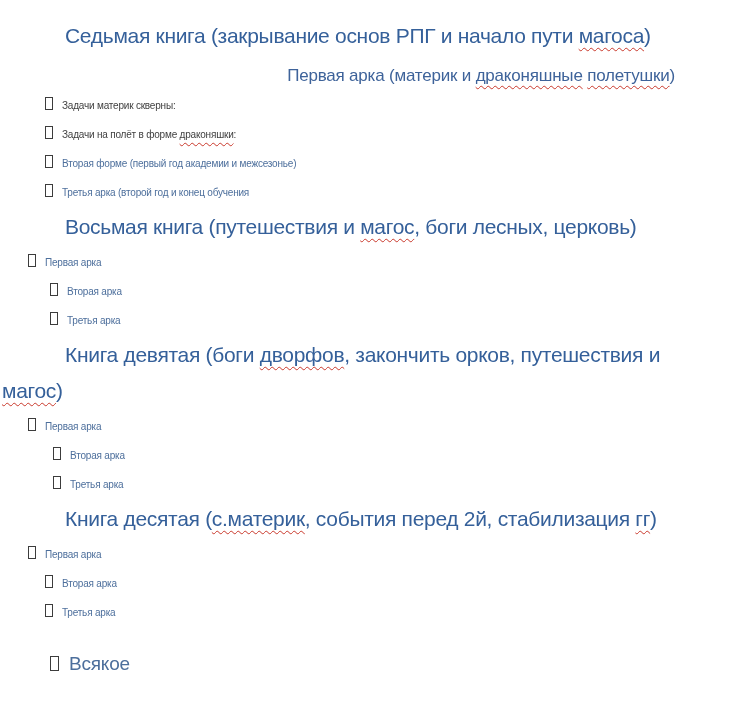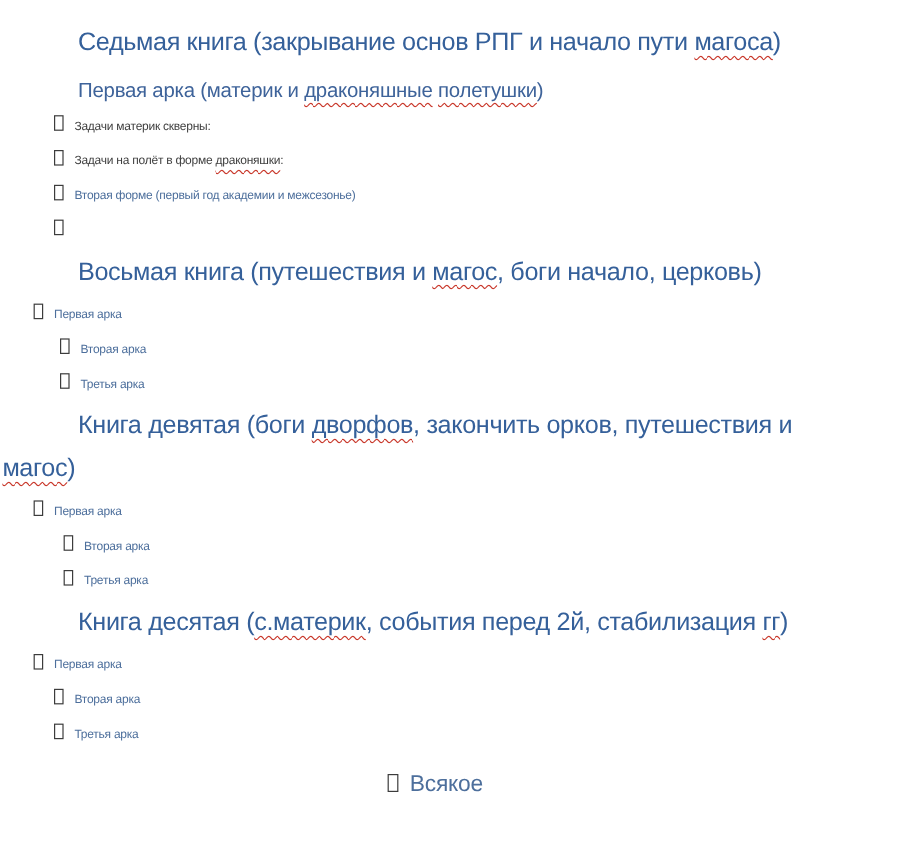--- a/index.html
+++ b/index.html
@@ -31,41 +31,41 @@
     margin: 2px 0 0 0;
   }
   
   .h2 {
     font-size: 17px;
     line-height: 31px;
     color: var(--subheading-blue);
     padding-left: 65px;
     letter-spacing: -0.2px;
     margin: 6px 0 0 0;
+    text-align: right;
   }
   
   .item {
     font-size: 10px;
     line-height: 29px;
     letter-spacing: -0.2px;
     margin: 0;
   }
   .h1 + .item { margin-top: 3px; padding-left: 28px; }
   .item.dark { color: var(--text-dark); }
   .item.blue { color: var(--item-blue); }
   .indent-a { padding-left: 45px; }
   .indent-b { padding-left: 50px; }
   .indent-c { padding-left: 53px; }
   
   .item.big {
     font-size: 19px;
     line-height: 33px;
     color: var(--item-blue);
-    margin-top: 10px;
-    text-align: center;
+    margin-top: 20px;
   }
   
   .box {
     display: inline-block;
     width: 8px;
     height: 13px;
     border: 1px solid var(--checkbox-color);
     margin-right: 9px;
     vertical-align: -1px;
     box-sizing: border-box;
@@ -88,22 +88,22 @@
 </style>
 </head>
 <body style="background: rgb(255, 255, 255);">
 
 <div id="document-body">
     <div class="block h1"><span>Седьмая книга (закрывание основ РПГ и начало пути </span><span class="misspelled">магоса</span><span>)</span></div>
     <div class="block h2"><span>Первая арка (материк и </span><span class="misspelled">драконяшные</span><span> </span><span class="misspelled">полетушки</span><span>)</span></div>
     <div class="block item dark indent-a"><span class="box"></span><span>Задачи материк скверны:</span></div>
     <div class="block item dark indent-a"><span class="box"></span><span>Задачи на полёт в форме </span><span class="misspelled">драконяшки</span><span>:</span></div>
     <div class="block item blue indent-a"><span class="box"></span><span>Вторая форме (первый год академии и межсезонье)</span></div>
-    <div class="block item blue indent-a"><span class="box"></span></div>
-    <div class="block h1"><span>Восьмая книга (путешествия и </span><span class="misspelled">магос</span><span>, боги начало, церковь)</span></div>
+    <div class="block item blue indent-a"><span class="box"></span><span>Третья арка (второй год и конец обучения</span></div>
+    <div class="block h1"><span>Восьмая книга (путешествия и </span><span class="misspelled">магос</span><span>, боги лесных, церковь)</span></div>
     <div class="block item blue indent-b"><span class="box"></span><span>Первая арка</span></div>
     <div class="block item blue indent-b"><span class="box"></span><span>Вторая арка</span></div>
     <div class="block item blue indent-b"><span class="box"></span><span>Третья арка</span></div>
     <div class="block h1"><span>Книга девятая (боги </span><span class="misspelled">дворфов</span><span>, закончить орков, путешествия и</span><br><span class="misspelled">магос</span><span>)</span></div>
     <div class="block item blue indent-c"><span class="box"></span><span>Первая арка</span></div>
     <div class="block item blue indent-c"><span class="box"></span><span>Вторая арка</span></div>
     <div class="block item blue indent-c"><span class="box"></span><span>Третья арка</span></div>
     <div class="block h1"><span>Книга десятая (</span><span class="misspelled">с.материк</span><span>, события перед 2й, стабилизация </span><span class="misspelled">гг</span><span>)</span></div>
     <div class="block item blue indent-a"><span class="box"></span><span>Первая арка</span></div>
     <div class="block item blue indent-a"><span class="box"></span><span>Вторая арка</span></div>

